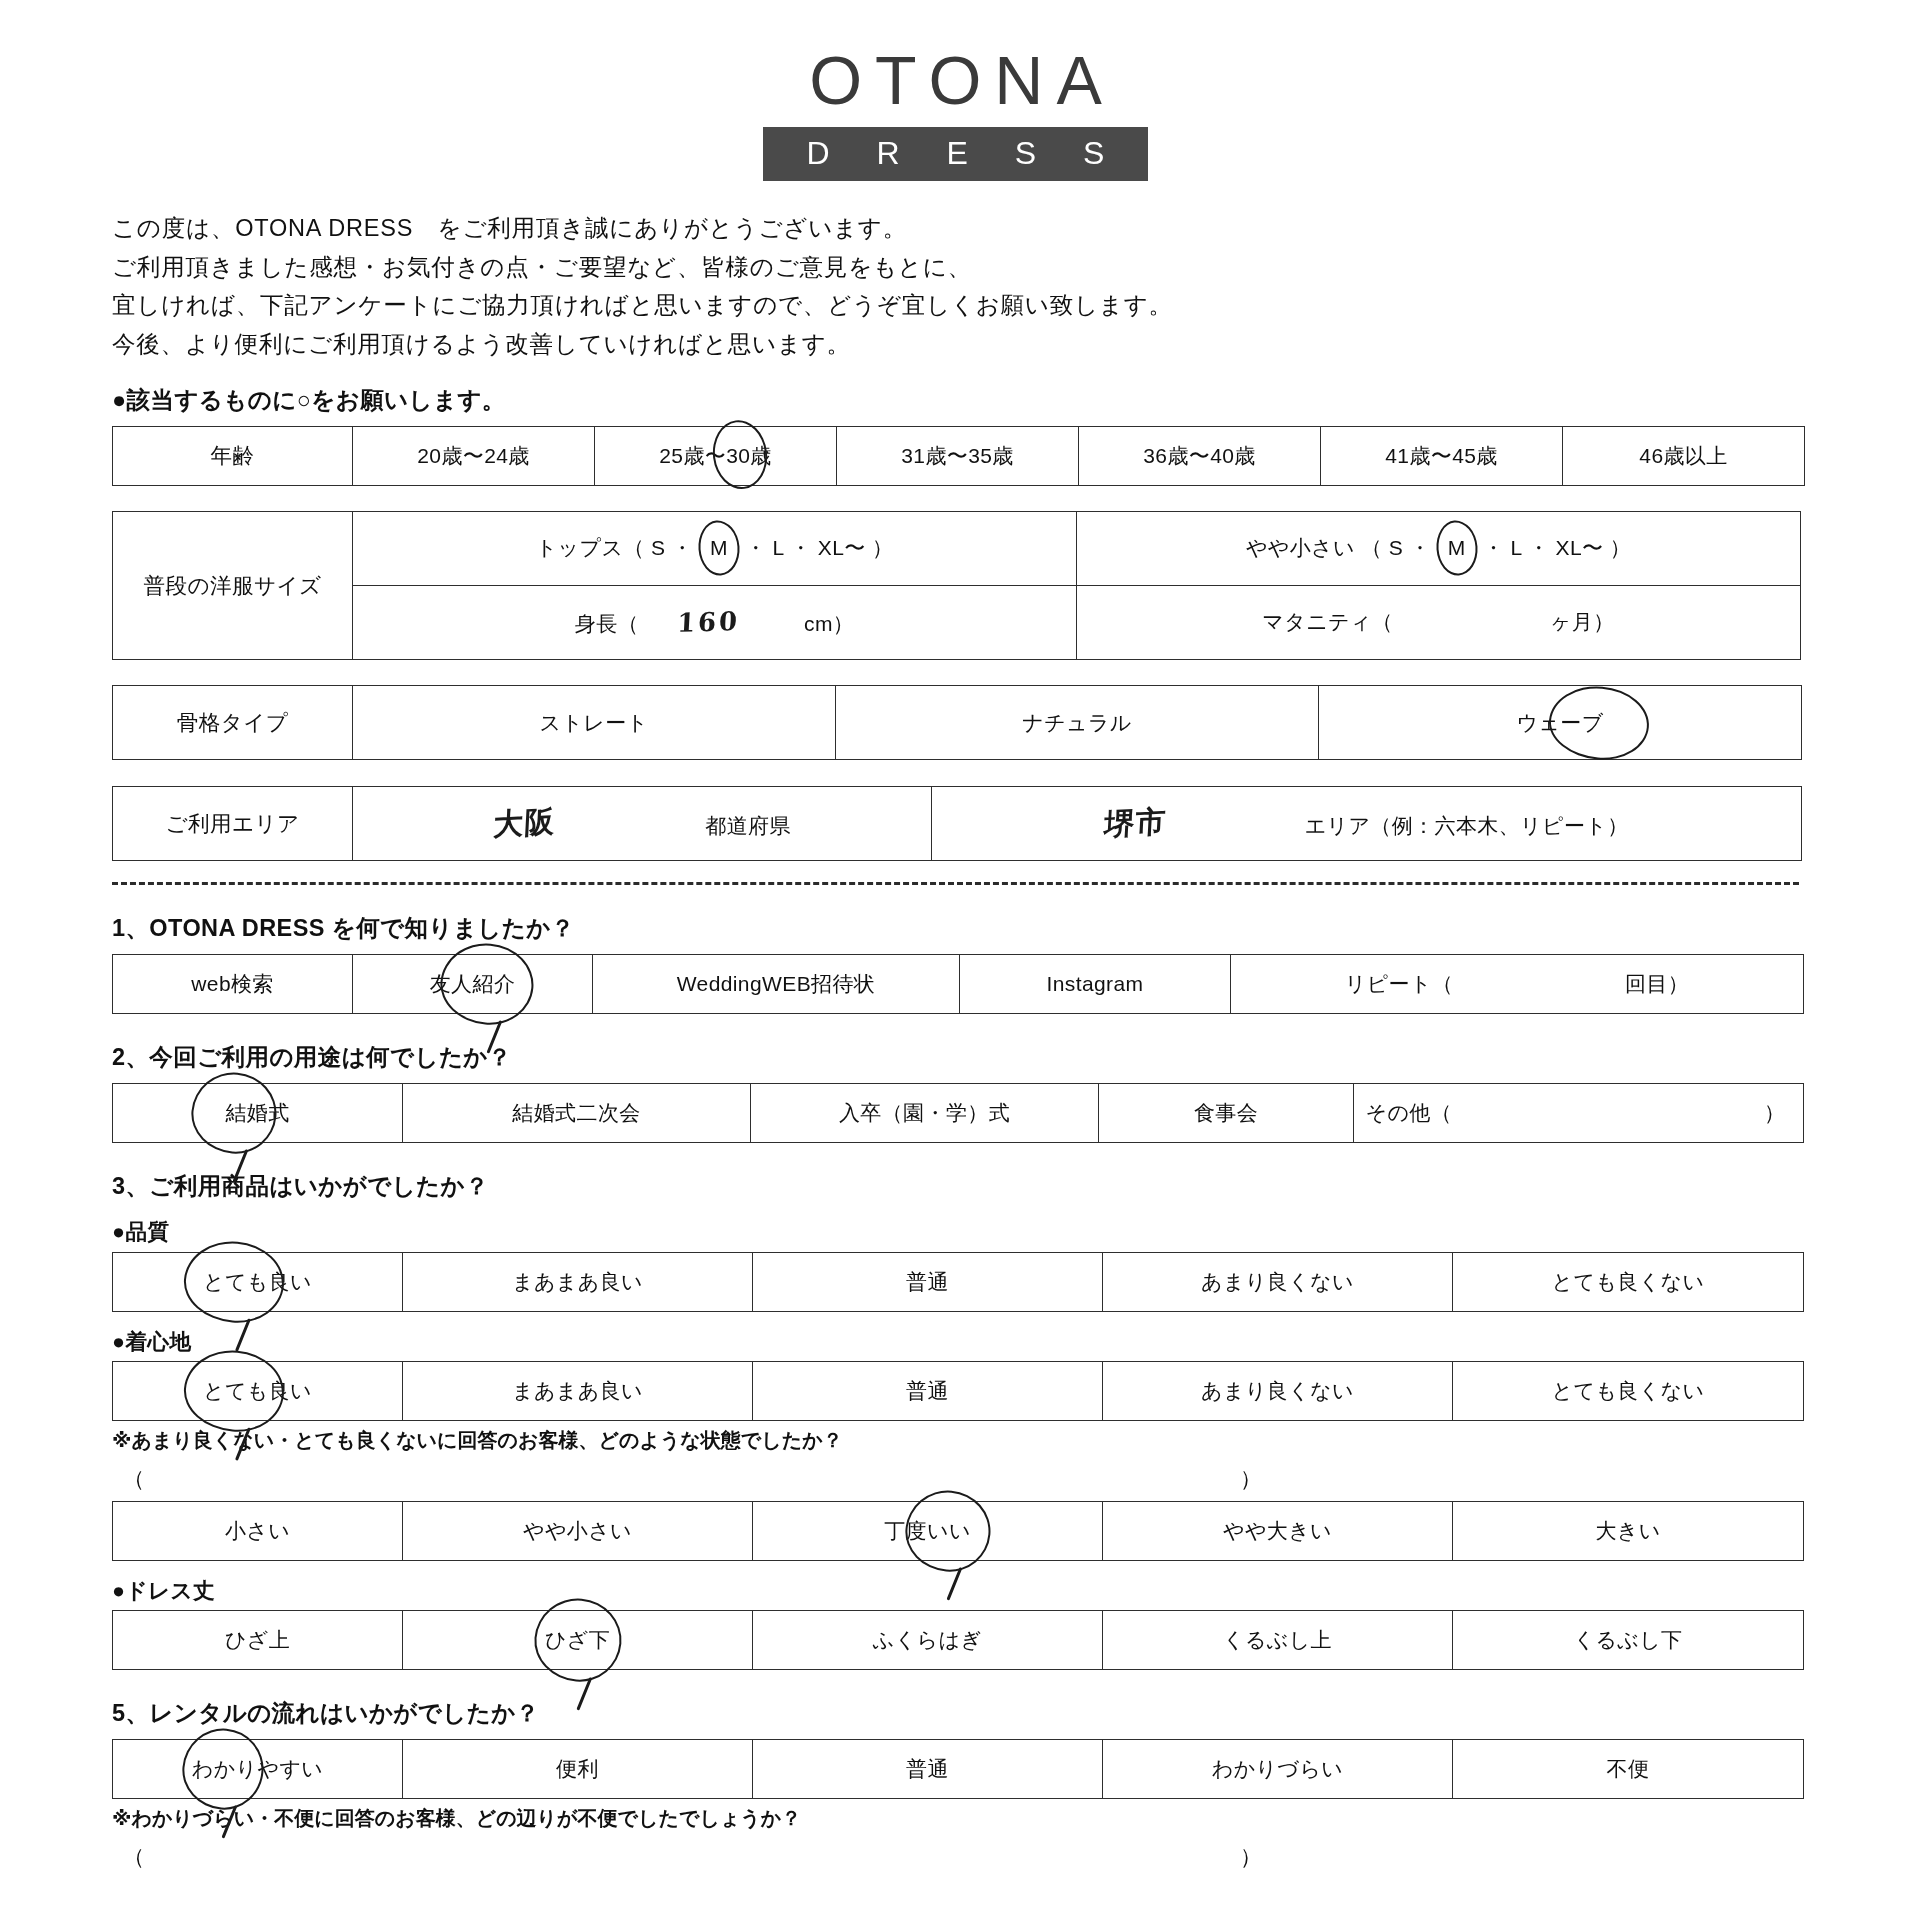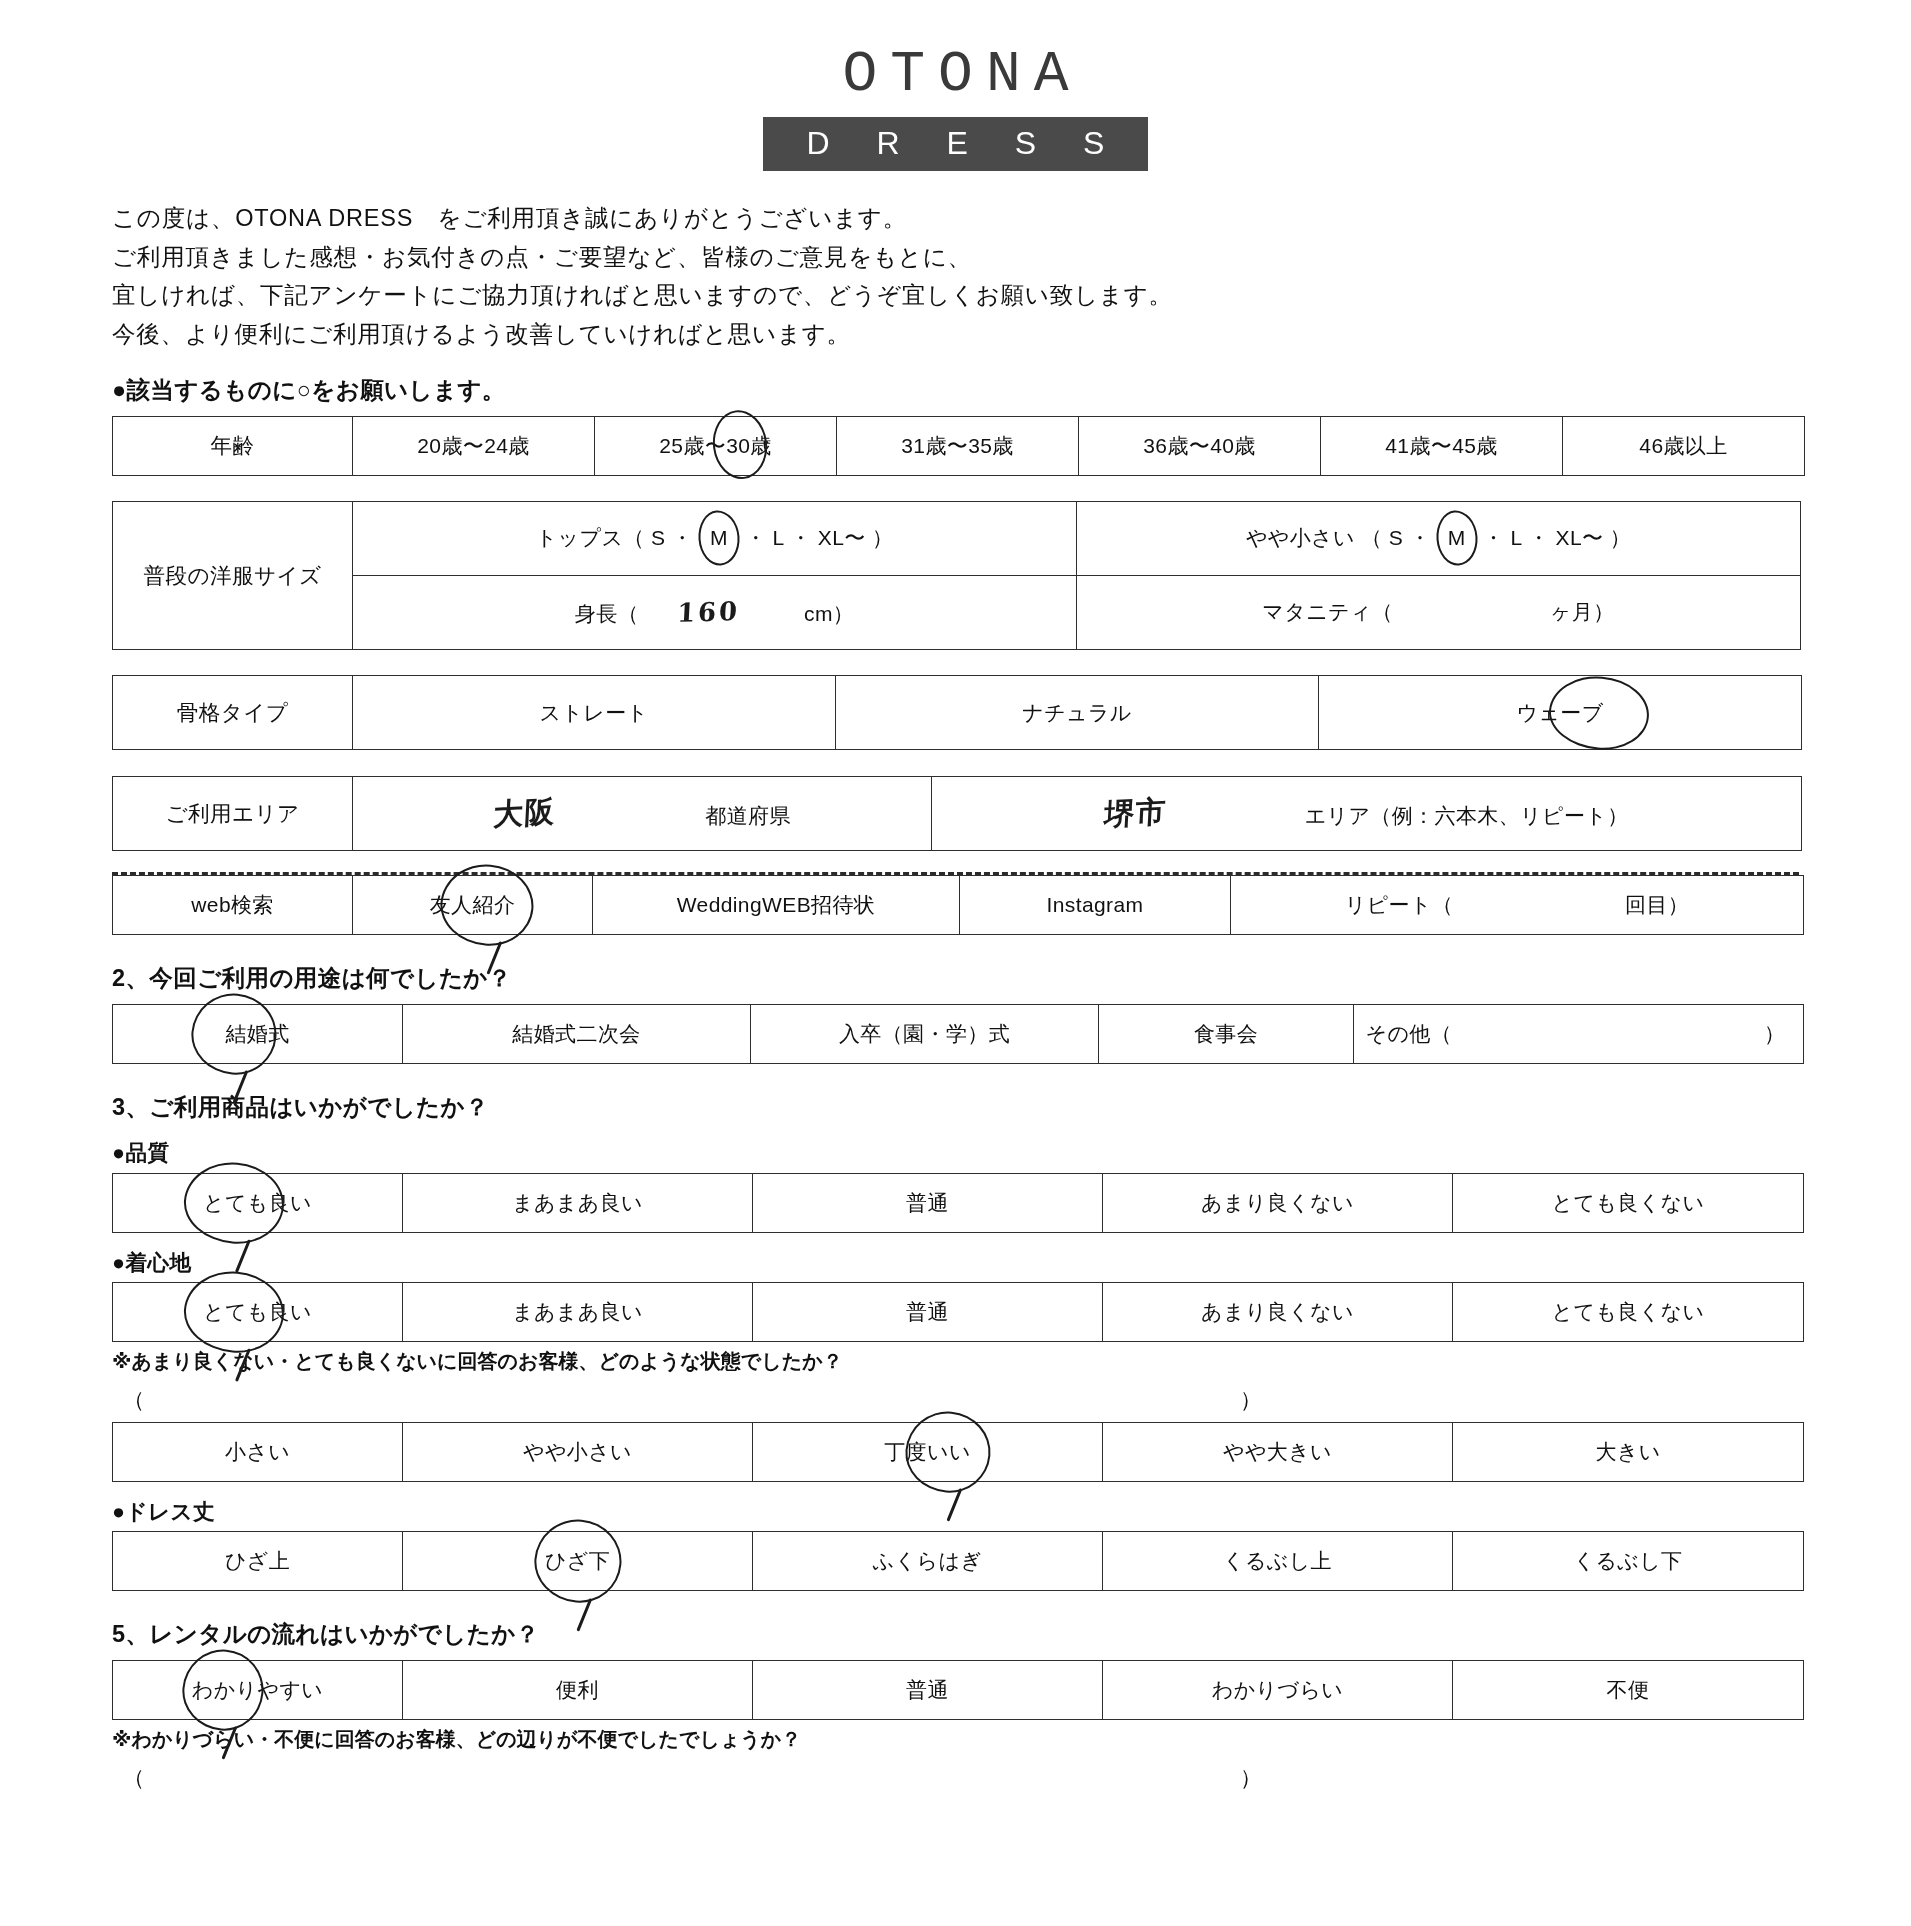--- a/index.html
+++ b/index.html
@@ -6,22 +6,22 @@
   body {
     width:1911px; height:2703px;
     font-family:"Liberation Sans","DejaVu Sans",sans-serif;
     color:#111; position:relative; overflow:hidden;
   }
   .page { position:relative; width:1911px; height:2703px; padding:0; box-sizing:border-box; }
 
   
   .logo-wrap { width:100%; text-align:center; padding-top:46px; }
   .logo-otona {
-    font-size:58px; letter-spacing:13px; font-weight:400;
-    color:#3a3a3a; line-height:1.0; font-family:Liberation Mono, monospace;
+    font-size:68px; letter-spacing:13px; font-weight:400;
+    color:#3a3a3a; line-height:1.0; font-family:Liberation Sans, sans-serif;
     text-indent:13px;
   }
   .logo-dress-box {
     display:inline-block; background:#4a4a4a; color:#ffffff;
     padding:7.7px 25px 9.2px 25px; margin-top:13px;
     font-size:32px; letter-spacing:19px; text-indent:19px;
     font-family:"Liberation Sans",sans-serif;
   }
 
   
@@ -224,20 +224,21 @@
       <td class="tall" style="width:869px">
         <span class="cell-inner hand big" style="margin-right:127px">堺市</span>
         <span class="cell-inner">エリア（例：六本木、リピート）</span>
       </td>
     </tr>
   </tbody>
     </table>
 
   <div class="dashed-sep"></div>
 
+  <div class="sec-head">1、OTONA DRESS を何で知りましたか？</div>
   <table class="form">
     <tbody>
         <tr>
       <td style="width:239px">
         <span class="cell-inner">web検索</span>
       </td>
       <td style="width:239px">
         <span class="cell-inner">友人紹介</span>
         <span class="circ wordS tail" style="left:56%;width:89px;height:77px"></span>
       </td>

